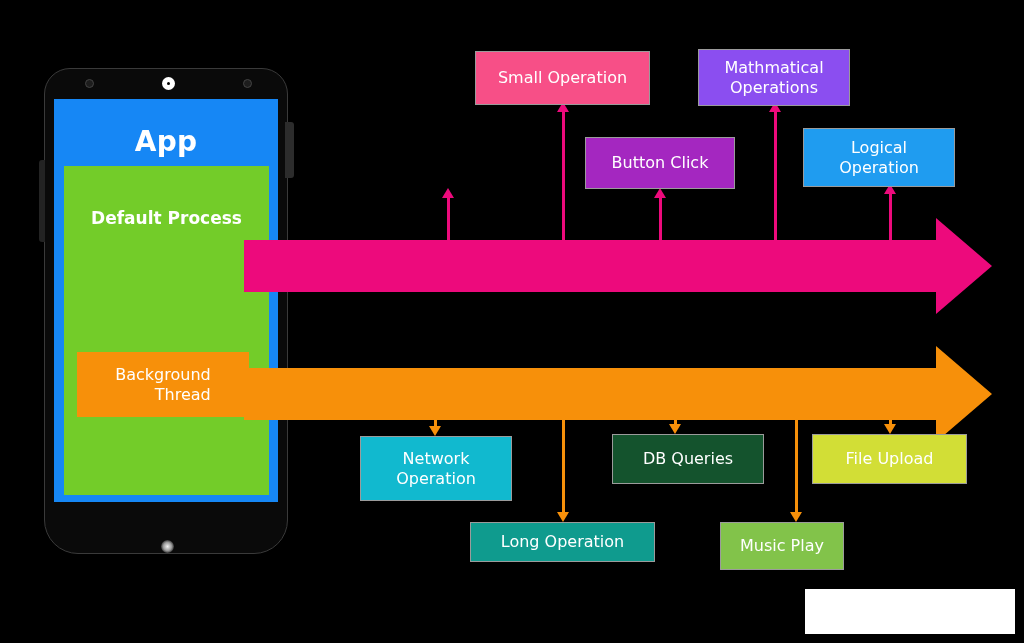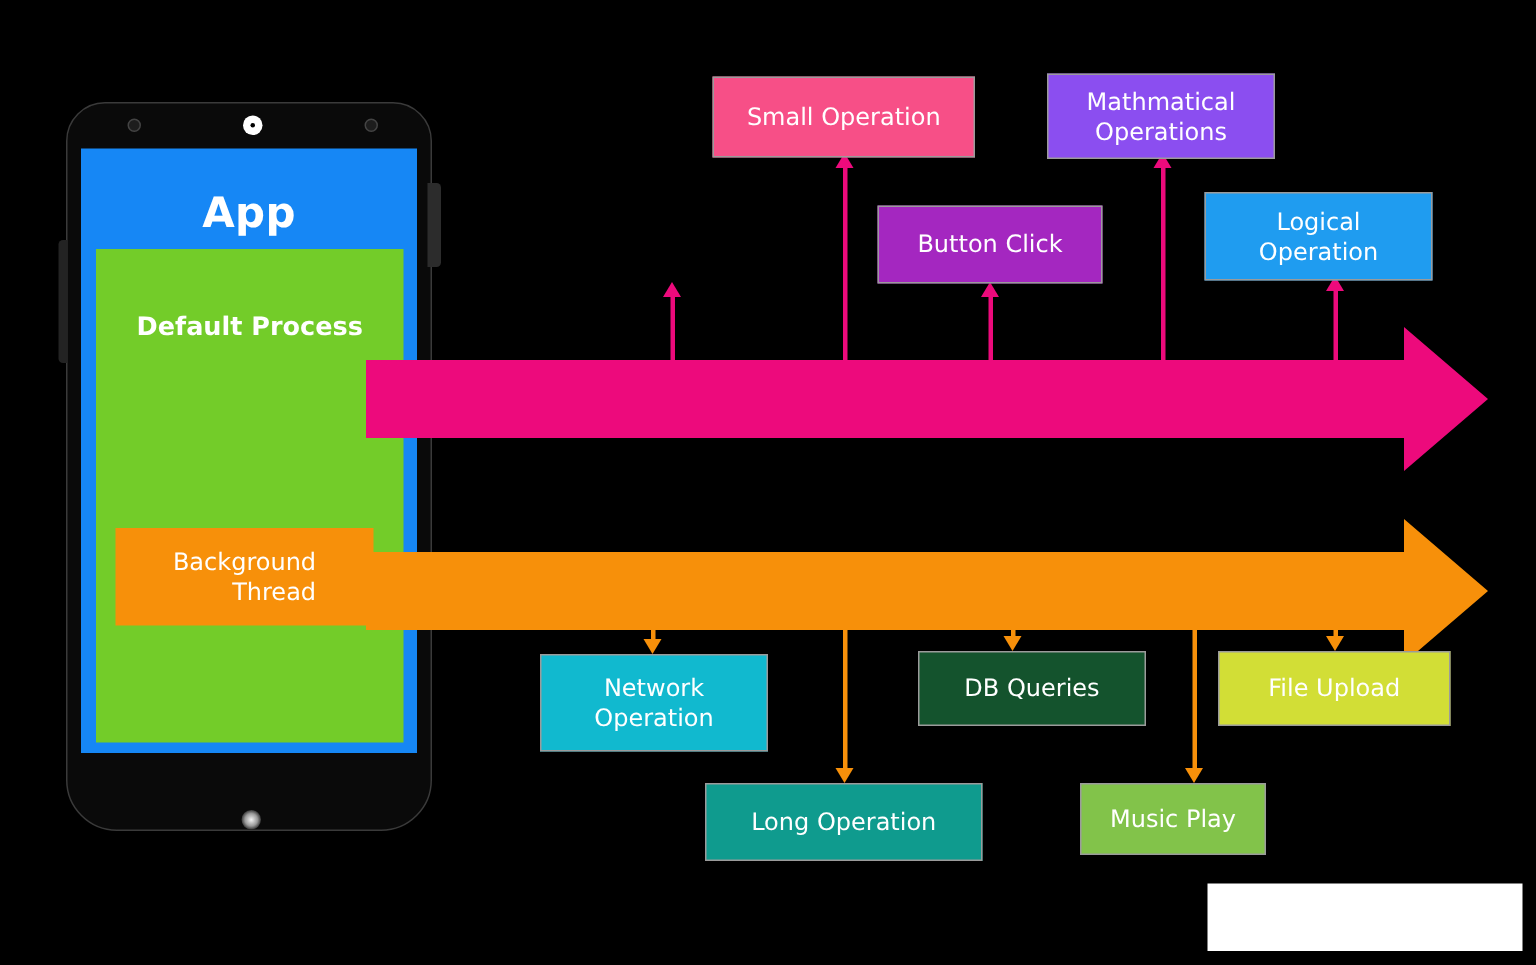--- a/index.html
+++ b/index.html
@@ -286,21 +286,21 @@
     </span>
   </div>
 
   <div class="lbl" style="left:360px; top:436px; width:152px; height:65px; background:#11b9cf;">
     <span>
       <span>Network</span><br>
       <span>Operation</span>
     </span>
   </div>
 
-  <div class="lbl" style="left:470px; top:522px; width:185px; height:52px; background:#0f9b8e;">
+  <div class="lbl" style="left:470px; top:522px; width:185px; height:40px; background:#0f9b8e;">
     <span>Long Operation</span>
   </div>
 
   <div class="lbl" style="left:600px; top:434px; width:152px; height:50px; background:#14532d;margin-left:12px;">
     <span>DB Queries</span>
   </div>
 
   <div class="lbl" style="left:720px; top:522px; width:124px; height:48px; background:#82c34a;">
     <span>Music Play</span>
   </div>

